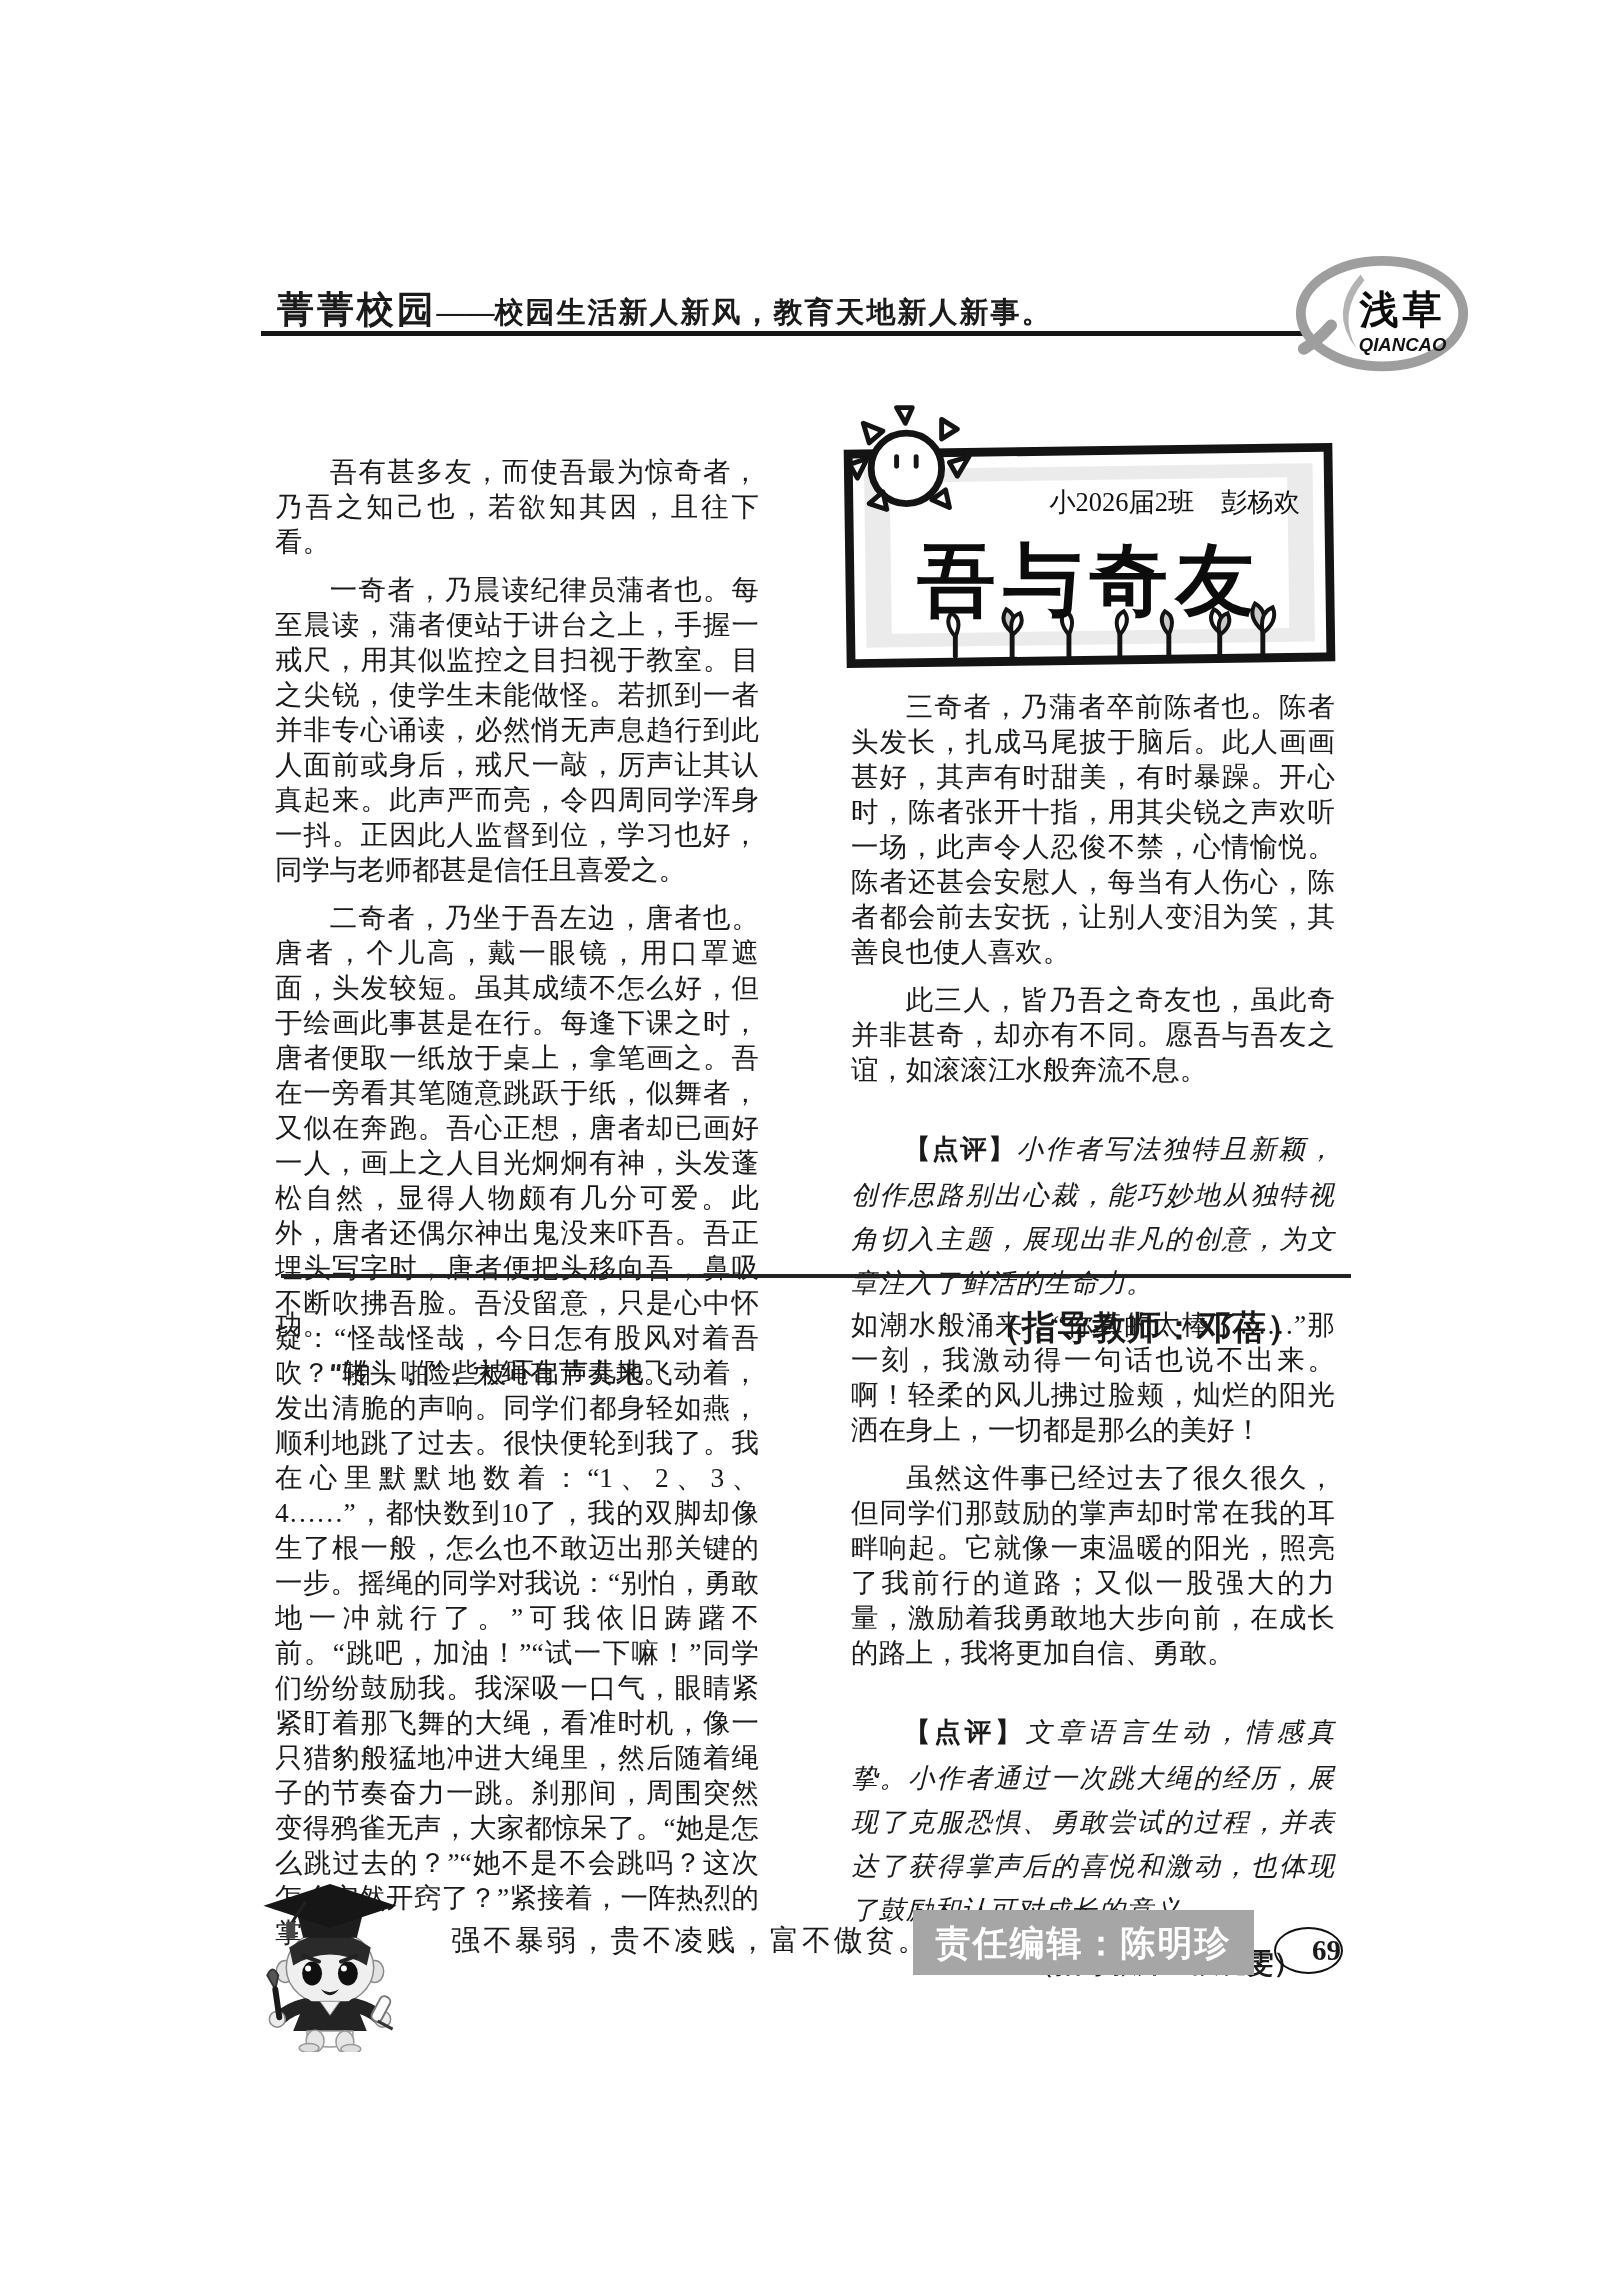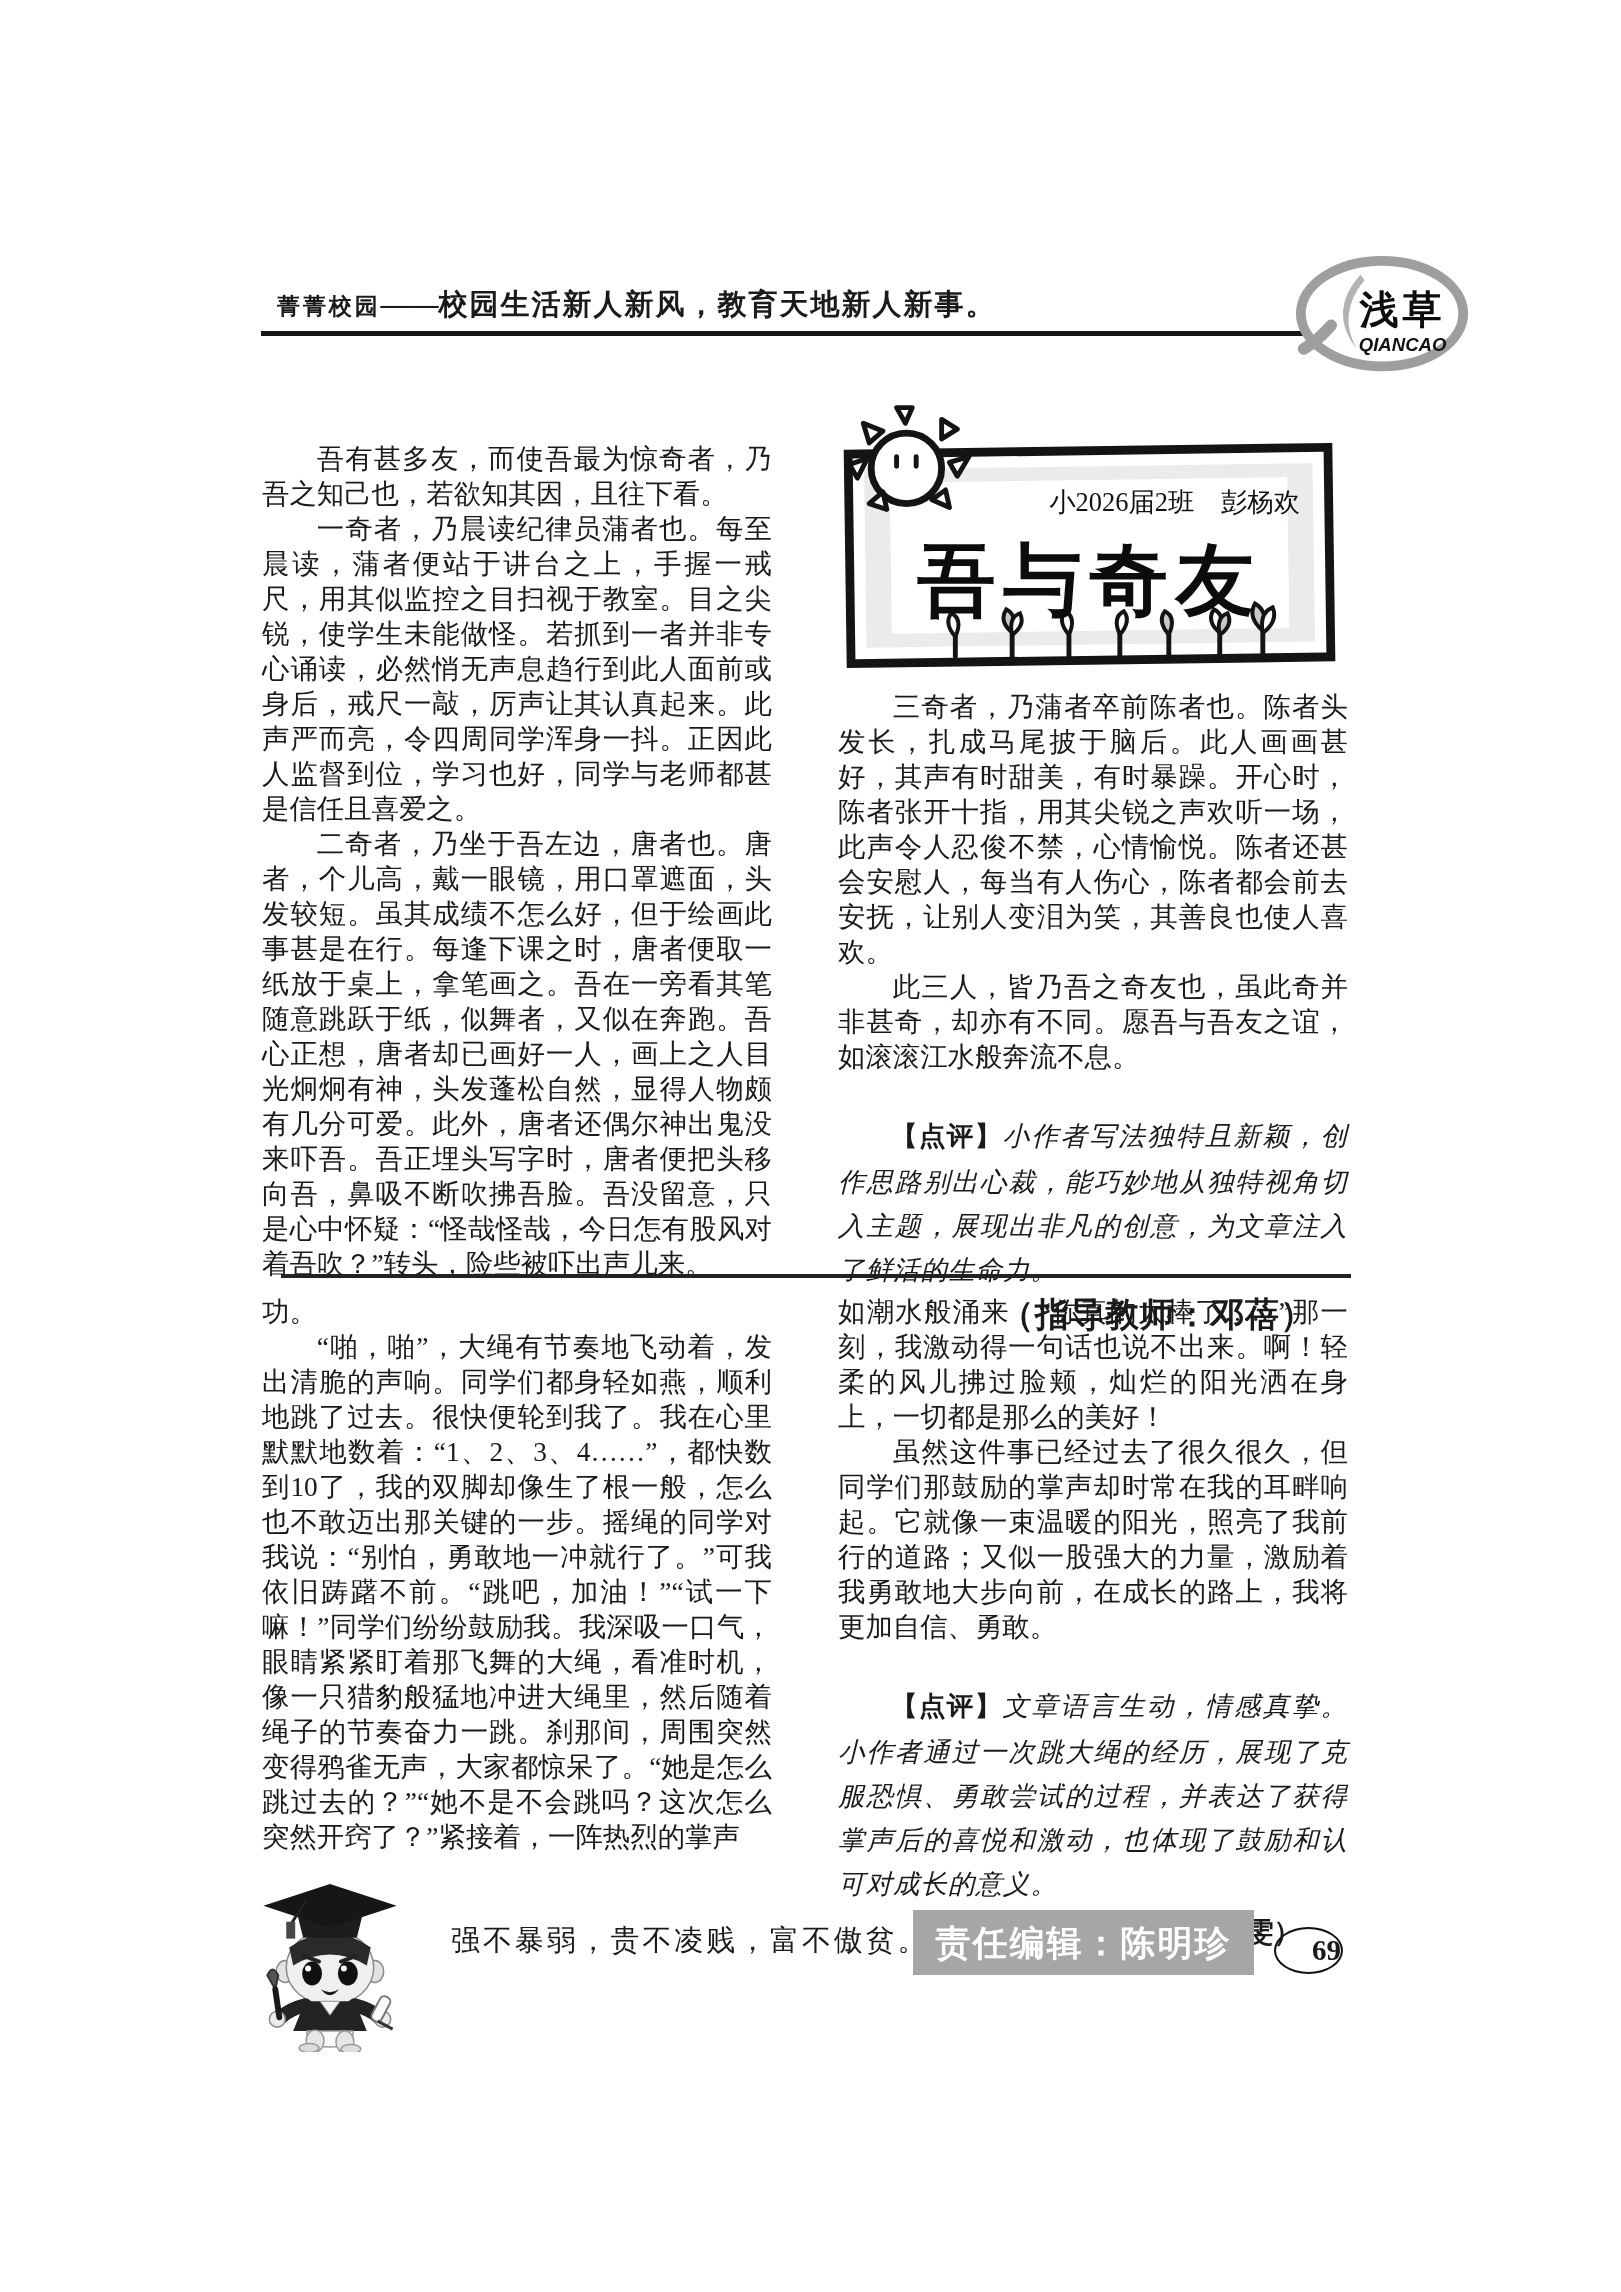--- a/index.html
+++ b/index.html
@@ -1,29 +1,29 @@
 <!DOCTYPE html>
 <html><head>
 <meta charset="utf-8">
 <style>
   html,body{margin:0;padding:0;background:#ffffff;}
   .page{position:relative;width:1621px;height:2293px;background:#fff;overflow:hidden;color:#1a1a1a;}
 
   
   .header-text{position:absolute;left:277px;top:285px;white-space:nowrap;}
-  .brand{font-family:"Liberation Sans","DejaVu Sans",sans-serif;font-weight:900;font-size:23px;letter-spacing:2.9px;}
+  .brand{font-family:"Liberation Sans","DejaVu Sans",sans-serif;font-weight:900;font-size:37px;letter-spacing:2.9px;}
   .dash{font-family:"Liberation Serif","DejaVu Serif",serif;font-weight:600;font-size:29px;}
   .tagline{font-family:"Liberation Serif","DejaVu Serif",serif;font-weight:600;font-size:29px;letter-spacing:2px;}
   .header-rule{position:absolute;left:261px;top:331px;width:1057px;height:4.9px;background:#161616;}
   .logo{position:absolute;left:1292px;top:251px;}
 
   
   .column{position:absolute;width:510px;font-family:"Liberation Serif","DejaVu Serif",serif;
           font-size:27.4px;line-height:35px;text-align:justify;}
-  .column p{margin:0;text-indent:2em;}
+  .column p{margin:13px;text-indent:2em;}
   .column p.no-indent{text-indent:0;}
   #col-a1-left{left:262px;top:442px;}
   #col-a1-right{left:838px;top:388px;}
   #col-a2-left{left:262px;top:1295px;}
   #col-a2-right{left:838px;top:1295px;}
   .titlebox{width:519px;height:286px;margin:0 0 15.7px -7.8px;display:block;}
 
   .comment{margin-top:39px !important;font-style:italic;font-size:26.5px;line-height:44px;letter-spacing:1px;}
   .comment-label{font-style:normal;font-weight:bold;font-family:Liberation Mono, monospace;letter-spacing:0;}
   .teacher-inline{float:right;margin-right:33px;font-style:normal;font-weight:bold;

